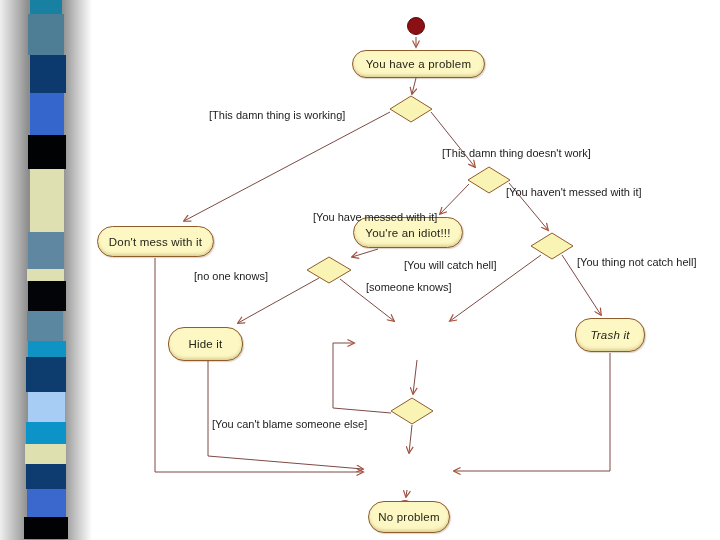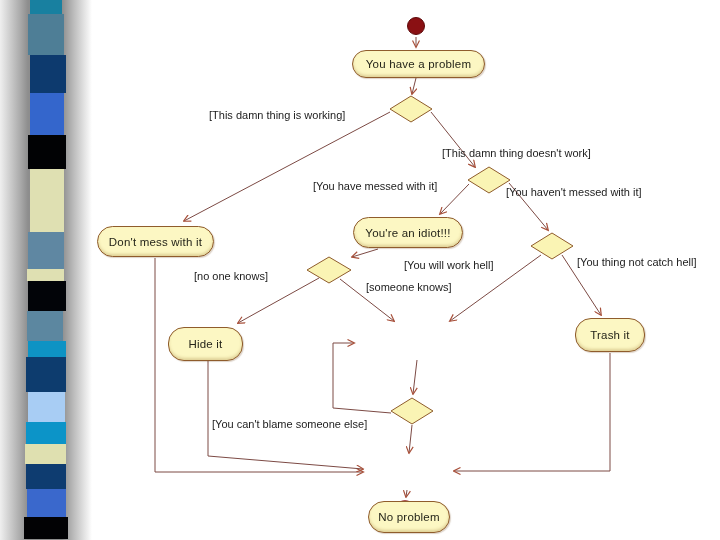--- a/index.html
+++ b/index.html
@@ -33,26 +33,26 @@
   .guard {
     position:absolute; z-index:5;
     color:#1c1c1c; font-size:11px; white-space:nowrap;
   }
   
   #a0 { left:352px; top:50px;  width:133px; height:28px; }
   #a1 { left:97px;  top:226px; width:117px; height:31px; }
   #a2 { left:353px; top:217px; width:110px; height:31px; }
   #a3 { left:168px; top:327px; width:75px;  height:34px; }
   #a4 { left:360px; top:325px; width:119px; height:33px; }
-  #a5 { left:575px; top:318px; width:70px;  height:34px; }
+  #a5 { left:575px; top:318px; width:70px;  height:34px;font-style:italic; }
   #a6 { left:368px; top:457px; width:82px;  height:32px;margin-top:44px; }
   
   #g0 { left:209px; top:109px; }
   #g1 { left:442px; top:134px;margin-top:13px; }
-  #g2 { left:313px; top:180px; }
+  #g2 { left:313px; top:211px; }
   #g3 { left:506px; top:186px; }
   #g4 { left:194px; top:270px; }
   #g5 { left:366px; top:281px; }
   #g6 { left:404px; top:259px; }
   #g7 { left:577px; top:256px; }
   #g8 { left:212px; top:418px; }
   #g9 { left:414px; top:433px; }
 </style>
 </head>
 <body>
@@ -130,17 +130,17 @@
   <div class="action" id="a3">Hide it</div>
   <div class="action" id="a5">Trash it</div>
   <div class="action" id="a6">No problem</div>
 
   <div class="guard" id="g0">[This damn thing is working]</div>
   <div class="guard" id="g1">[This damn thing doesn't work]</div>
   <div class="guard" id="g2">[You have messed with it]</div>
   <div class="guard" id="g3">[You haven't messed with it]</div>
   <div class="guard" id="g4">[no one knows]</div>
   <div class="guard" id="g5">[someone knows]</div>
-  <div class="guard" id="g6">[You will work hell]</div>
+  <div class="guard" id="g6">[You will catch hell]</div>
   <div class="guard" id="g7">[You thing not catch hell]</div>
   <div class="guard" id="g8">[You can't blame someone else]</div>
 
 </div>
 
 </body></html>

